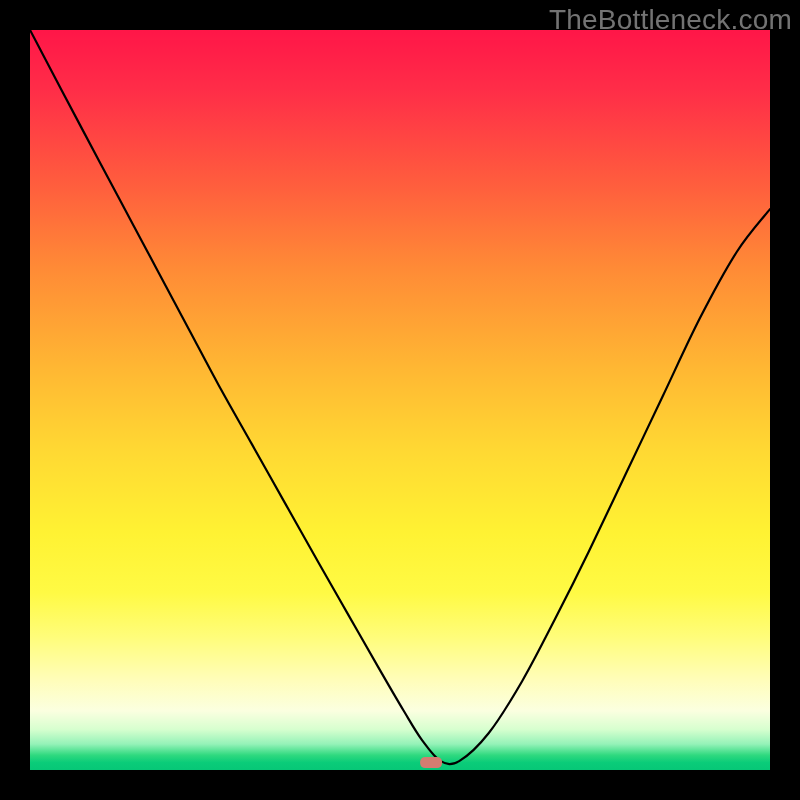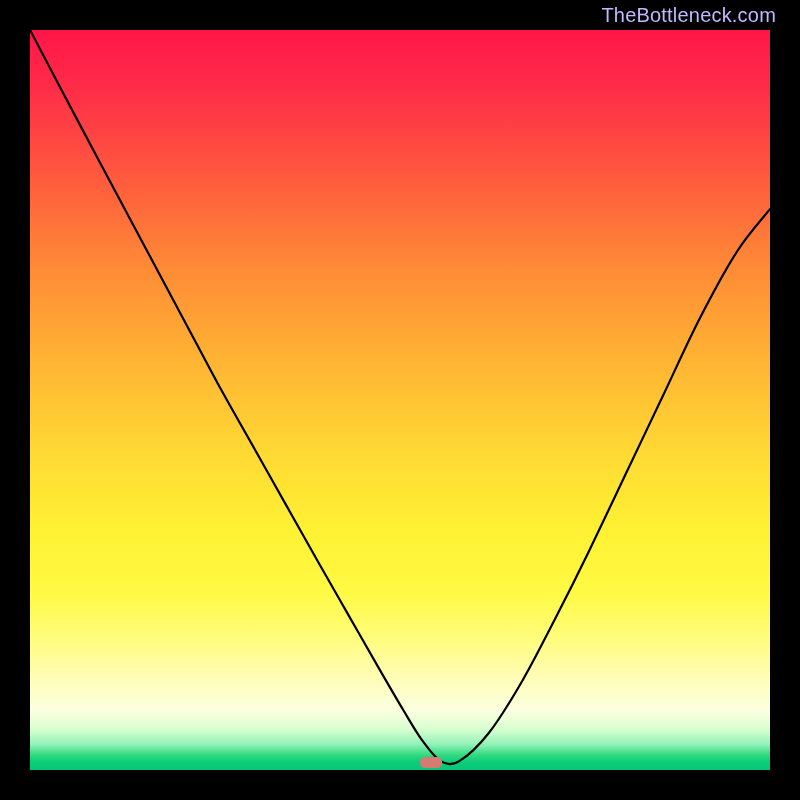--- a/index.html
+++ b/index.html
@@ -61,23 +61,23 @@
     stroke-linecap: round;
     stroke-linejoin: round;
   }
   .marker {
     fill: #d47c71;
     stroke: none;
   }
   .watermark {
     position: absolute;
     top: 4px;
-    right: 24px;
-    color: #c4b5fd;
-    font-size: 20px;
+    right: 8px;
+    color: #737373;
+    font-size: 28px;
     letter-spacing: 0.2px;
   }
 </style>
 </head>
 <body>
 
 <div class="stage">
 
   <div class="watermark">TheBottleneck.com</div>
 

